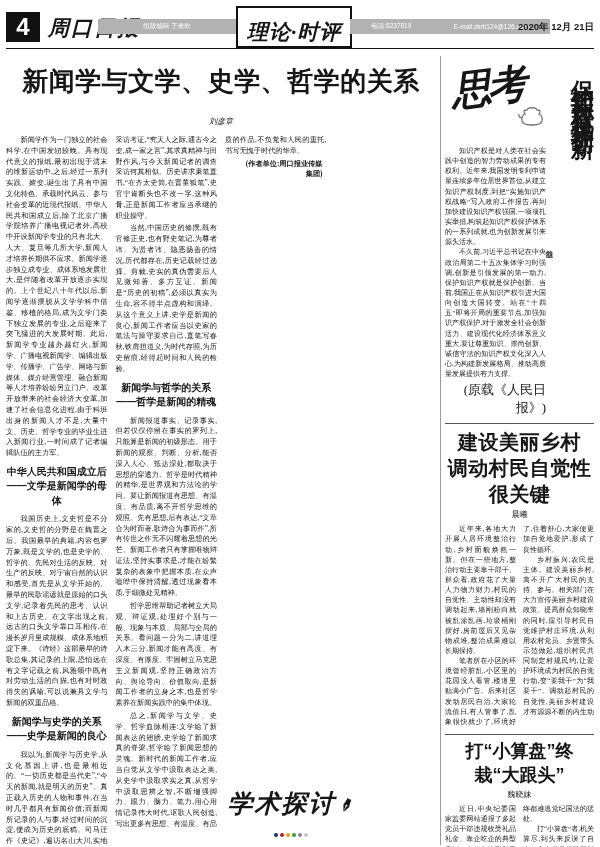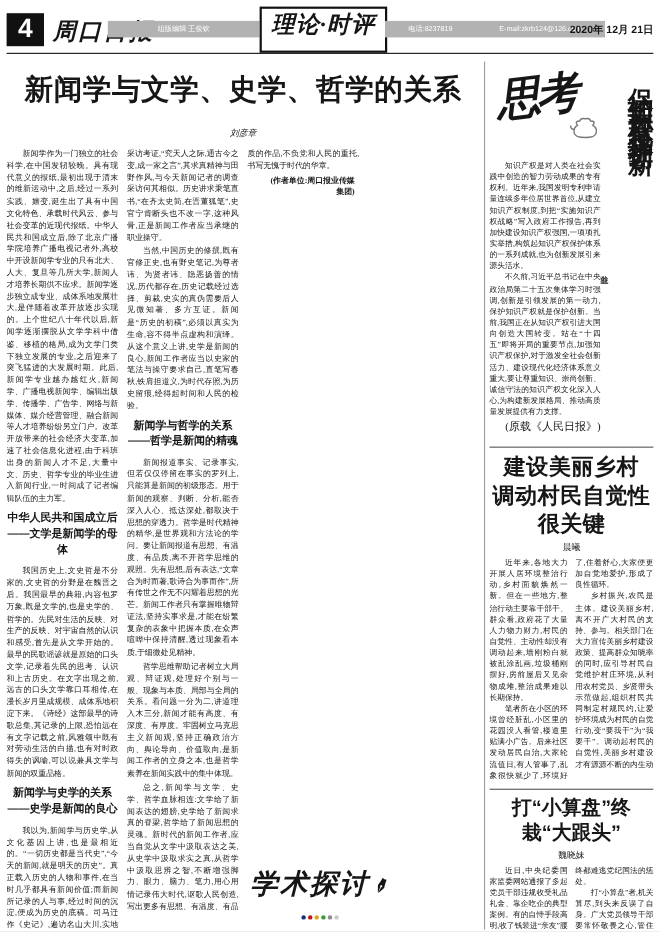--- a/index.html
+++ b/index.html
@@ -11,21 +11,21 @@
            font-family:"Liberation Sans","DejaVu Sans",sans-serif;font-weight:bold;font-size:24px;
            display:flex;align-items:center;justify-content:center;}
   .paper-name{position:absolute;left:42px;top:4px;font-size:21px;font-weight:900;font-style:italic;
               letter-spacing:2px;white-space:nowrap;}
   .graybar{position:absolute;top:9px;height:15px;background:#b2b2b2;color:#fff;
            font-family:"Liberation Sans","DejaVu Sans",sans-serif;font-size:6.5px;
            display:flex;align-items:center;}
   .graybar.left{left:92px;width:138px;justify-content:center;}
   .graybar.right{left:344px;width:200px;justify-content:space-around;}
   .section-box{position:absolute;left:230px;top:-4px;width:112px;height:38px;background:#fff;
-               border:2px solid #111;display:flex;align-items:flex-start;justify-content:center;}
+               border:2px solid #111;display:flex;align-items:flex-end;justify-content:center;}
   .section-box span{font-size:21px;font-weight:900;font-style:italic;letter-spacing:1px;white-space:nowrap;}
   .date{position:absolute;right:0;top:11px;font-size:9.5px;font-weight:bold;
         font-family:"Liberation Sans","DejaVu Sans",sans-serif;white-space:nowrap;}
   .toprule{position:absolute;left:6px;right:6px;top:48px;border-top:1.5px solid #111;}
   
   .content{position:absolute;left:6px;right:6px;top:52px;bottom:2px;display:flex;}
   .main-article{width:430px;position:relative;}
   .vdivider{width:1px;background:#9a9a9a;margin:4px 4px 0 4px;}
   .right-col{flex:1;position:relative;padding-top:2px;}
   
@@ -49,21 +49,21 @@
   .sikao{position:relative;height:92px;}
   .sk-text{position:absolute;left:6px;top:6px;font-size:40px;font-weight:900;font-style:italic;
            letter-spacing:-4px;transform:rotate(-7deg);display:inline-block;}
   .teapot{position:absolute;left:72px;top:52px;}
   .vert-title{position:absolute;top:8px;right:0;height:332px;writing-mode:vertical-rl;
       font-size:23px;font-weight:bold;letter-spacing:5px;line-height:1;
       font-family:"Liberation Serif","DejaVu Serif",serif;}
   .vert-author{position:absolute;right:40px;top:190px;writing-mode:vertical-rl;font-size:7.5px;color:#333;}
   .art-body{font-size:7px;line-height:1.45;text-align:justify;}
   .art-body p{margin:0;text-indent:2em;}
-  .source{text-align:right;font-size:10px;margin-top:2px;}
+  .source{text-align:right;font-size:13px;margin-top:2px;}
   .rdivider{border:none;border-top:1px solid #555;margin:6px 0 5px 0;}
   .art2 h2,.art3 h2{margin:2px 0 1px 0;text-align:center;
       font-family:"Liberation Sans","DejaVu Sans",sans-serif;font-weight:bold;line-height:1.3;}
   .art2 h2{font-size:20px;letter-spacing:.5px;}
   .art3 h2{font-size:18px;}
   .r-author{text-align:center;font-size:8px;margin:2px 0 4px 0;}
   .cols2{column-count:2;column-gap:7px;column-fill:auto;}
   .art2 .cols2{height:204px;}
   .art3 .cols2{height:92px;}
 </style>

